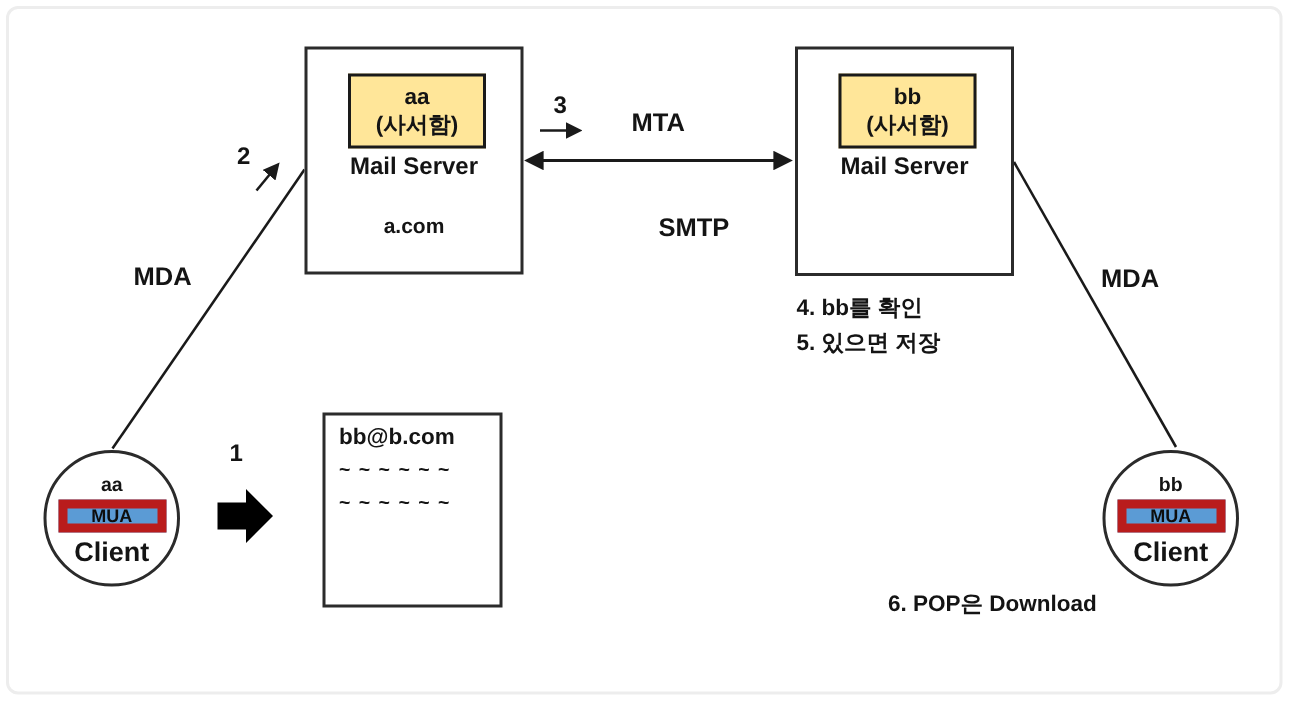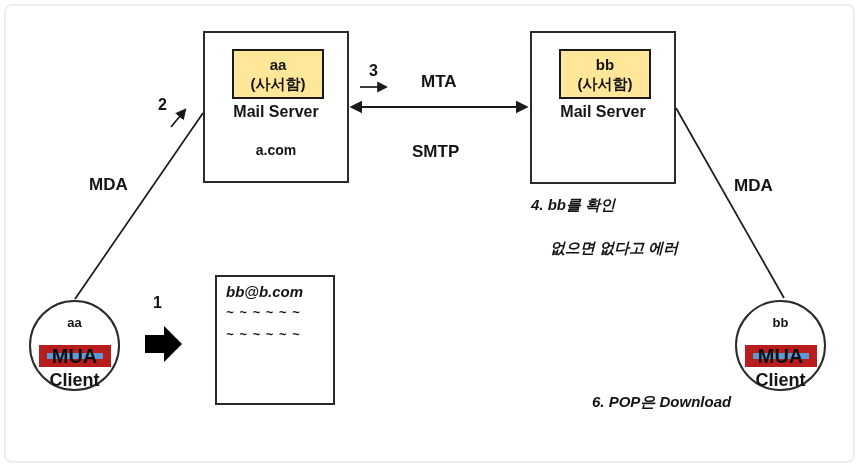--- a/index.html
+++ b/index.html
@@ -26,35 +26,35 @@
   .server-label { position: absolute; left: 0; top: 70px; width: 100%; text-align: center; font-weight: bold; font-size: 16px; }
   .server-domain { position: absolute; left: 0; top: 109px; width: 100%; text-align: center; font-weight: bold; font-size: 14px; }
   .client-circle {
     position: absolute; width: 91px; height: 91px; border-radius: 50%;
     background: #ffffff; border: 2px solid #2b2b2b;
     display: flex; flex-direction: column; align-items: center;
     padding-top: 13px;
   }
   .client-name { font-weight: bold; font-size: 13px; line-height: 15px; }
   .mua-box {
-    width: 72px; height: 22px; margin-top: 15px;
-    background: #5B9BD5; border: 8px solid #b91c1c;
+    width: 72px; height: 22px; margin-top: 3px;
+    background: #5B9BD5; border: 6px solid #b91c1c;
     display: flex; align-items: center; justify-content: center;
-    font-weight: bold; font-size: 20px; color: #0d0d0d;
+    font-weight: bold; font-size: 12px; color: #0d0d0d;
   }
   .client-role { font-weight: bold; font-size: 18px; margin-top: 3px; }
   .msg-box {
     position: absolute; left: 215px; top: 275px; width: 120px; height: 130px;
-    background: #ffffff; border: 2px solid #2b2b2b; padding: 5px 0 0 9px; font-style: italic;
+    background: #ffffff; border: 2px solid #2b2b2b; padding: 5px 0 0 9px;
   }
   .msg-to { font-weight: bold; font-size: 15px; line-height: 20px; }
   .msg-line { font-weight: bold; font-size: 13px; line-height: 22px; letter-spacing: 1px; white-space: nowrap; }
   .proto-label { position: absolute; font-weight: bold; font-size: 17px; text-align: center; }
   .step-num { position: absolute; font-weight: bold; font-size: 16px; }
-  .note { position: absolute; font-weight: bold; font-size: 15px; white-space: nowrap; font-style: italic; }
+  .note { position: absolute; font-weight: bold; font-size: 15px; white-space: nowrap; }
 </style>
 </head>
 <body>
 
 <div id="stage">
 
   <svg class="overlay" viewBox="0 0 859 467">
     <defs>
       <marker id="ah" viewBox="0 0 10 10" refX="8" refY="5" markerWidth="6.5" markerHeight="6.5" orient="auto-start-reverse">
         <path d="M0,0 L10,5 L0,10 z" fill="#1a1a1a"></path>
@@ -98,25 +98,25 @@
   </div>
 
   <div class="client-circle" style="left:735px; top:300px;">
     <div class="client-name">bb</div>
     <div class="mua-box">MUA</div>
     <div class="client-role">Client</div>
   </div>
 
   <div class="proto-label" style="left:89px; top:175px;">MDA</div>
   <div class="proto-label" style="left:421px; top:72px;">MTA</div>
-  <div class="proto-label" style="left:412px; top:142px;">SMTP</div>
+  <div class="proto-label" style="left:439px; top:142px;">SMTP</div>
   <div class="proto-label" style="left:734px; top:176px;">MDA</div>
 
   <div class="step-num" style="left:153px; top:294px;">1</div>
   <div class="step-num" style="left:158px; top:96px;">2</div>
   <div class="step-num" style="left:369px; top:62px;">3</div>
 
   <div class="note" style="left:531px; top:196px;">4. bb를 확인</div>
-  <div class="note" style="left:550px; top:239px;">없으면 없다고 에러</div>
+  <div class="note" style="left:531px; top:219px;">5. 있으면 저장</div>
   <div class="note" style="left:592px; top:393px;">6. POP은 Download</div>
 
   <div class="frame-border"></div>
 </div>
 
 </body></html>

